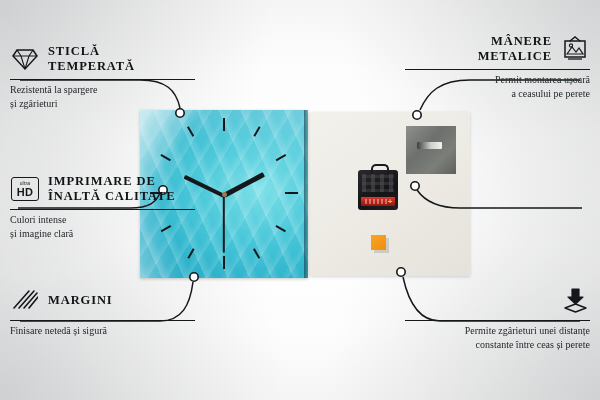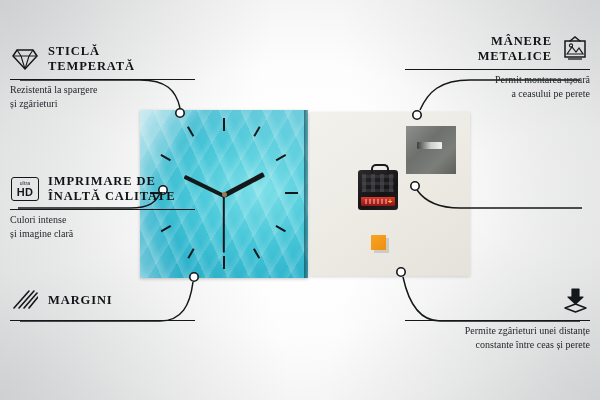--- a/index.html
+++ b/index.html
@@ -389,20 +389,23 @@
       <span class="ficon">
         <svg width="26" height="24" viewBox="0 0 26 24">
           <path d="M2 20 L17 3 M7 20 L22 3 M12 20 L25 5 M17 20 L26 9" fill="none" stroke="currentColor" stroke-width="1.6" stroke-linecap="round"></path>
         </svg>
       </span>
       <span class="feat-title">
         <span>MARGINI</span><br>
       </span>
     </div>
     <div class="feat-rule"></div>
+    <div class="feat-sub">
+      <span>Finisare netedă și sigură</span>
+    </div>
   </div>
 
   <div class="feature right" style="top:32px;">
     <div class="feat-head">
       <span class="feat-title">
         <span>MÂNERE</span><br>
         <span>METALICE</span>
       </span>
       <span class="ficon">
         <svg width="28" height="26" viewBox="0 0 28 26">

